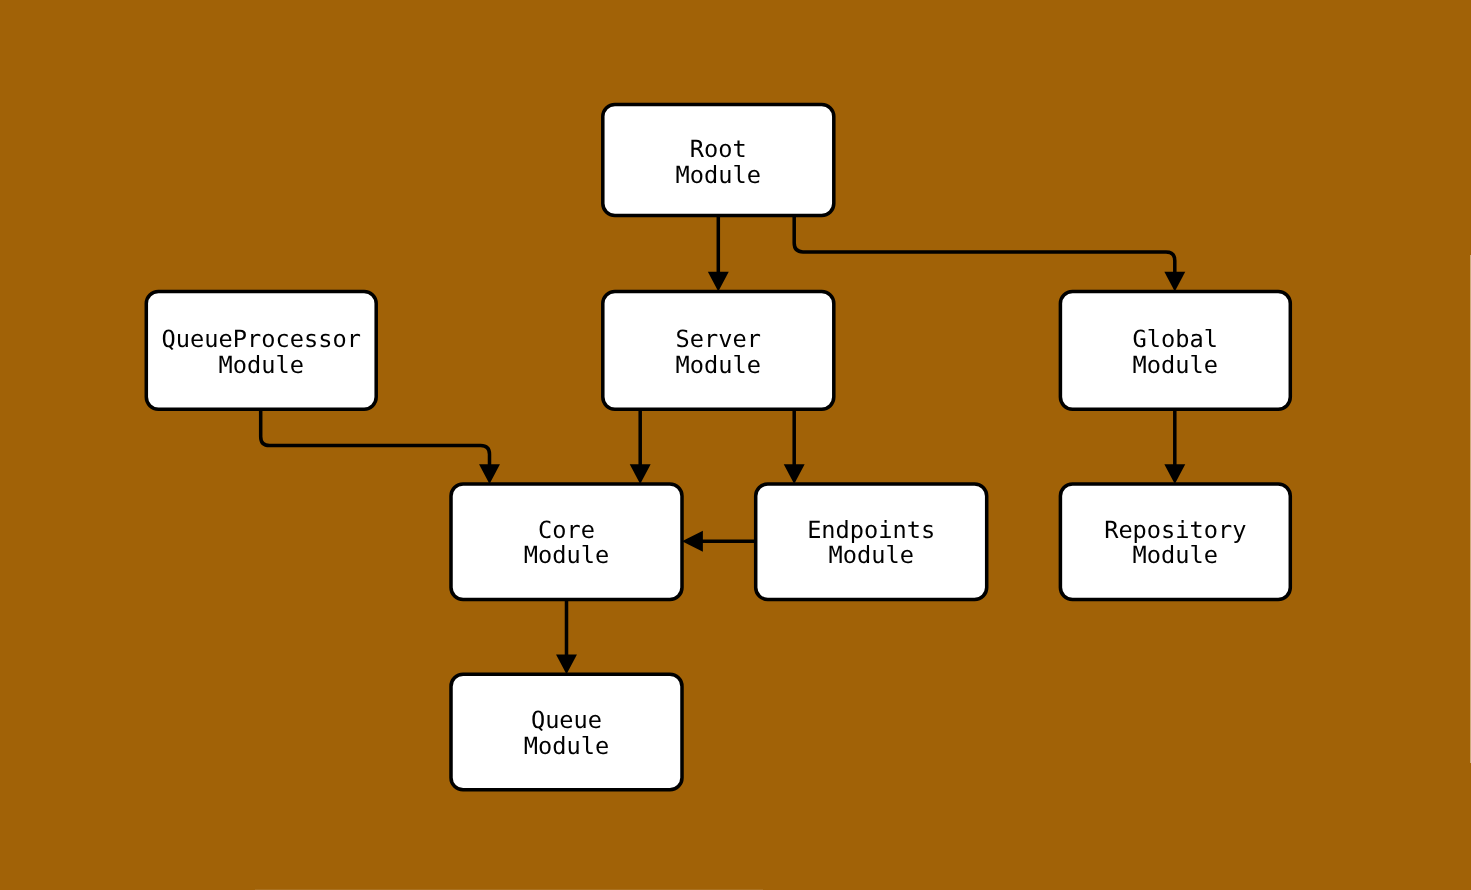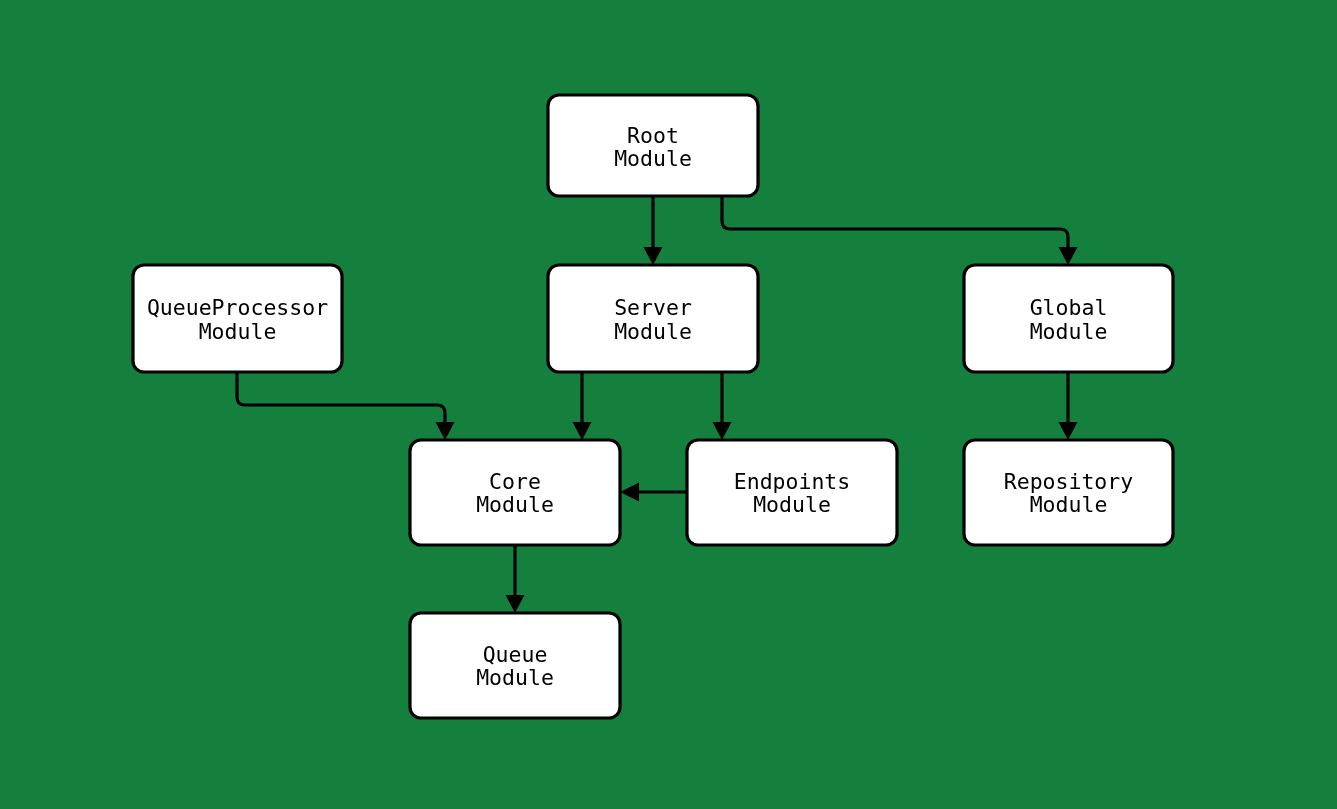--- a/index.html
+++ b/index.html
@@ -10,21 +10,21 @@
   body {
     width: 1337px;
     height: 809px;
     font-family: "DejaVu Sans Mono", monospace;
     overflow: hidden;
   }
   #diagram-root {
     position: relative;
     width: 1337px;
     height: 809px;
-    background: #15803d;
+    background: #a16207;
   }
   svg#diagram-canvas {
     display: block;
     width: 1337px;
     height: 809px;
   }
   .node-box {
     fill: #ffffff;
     stroke: #000000;
     stroke-width: 3.2;

